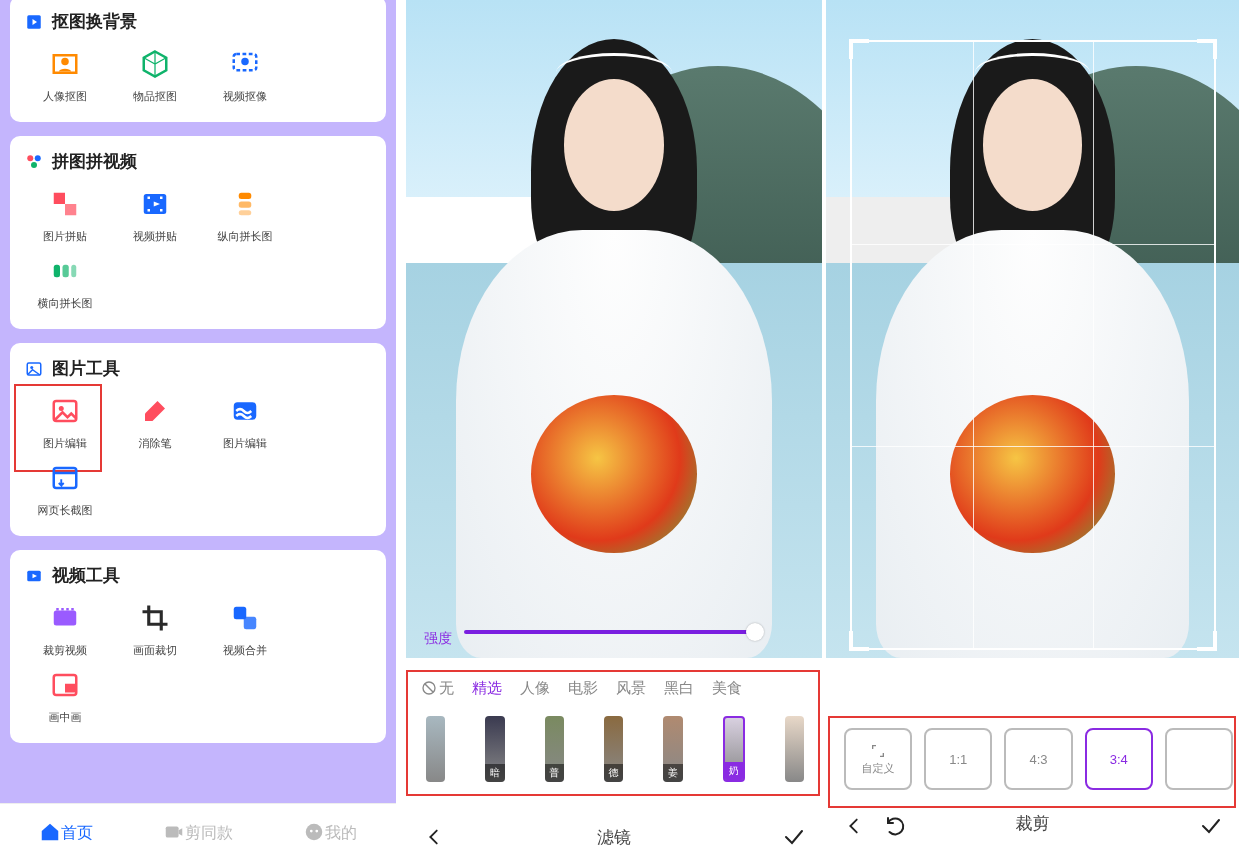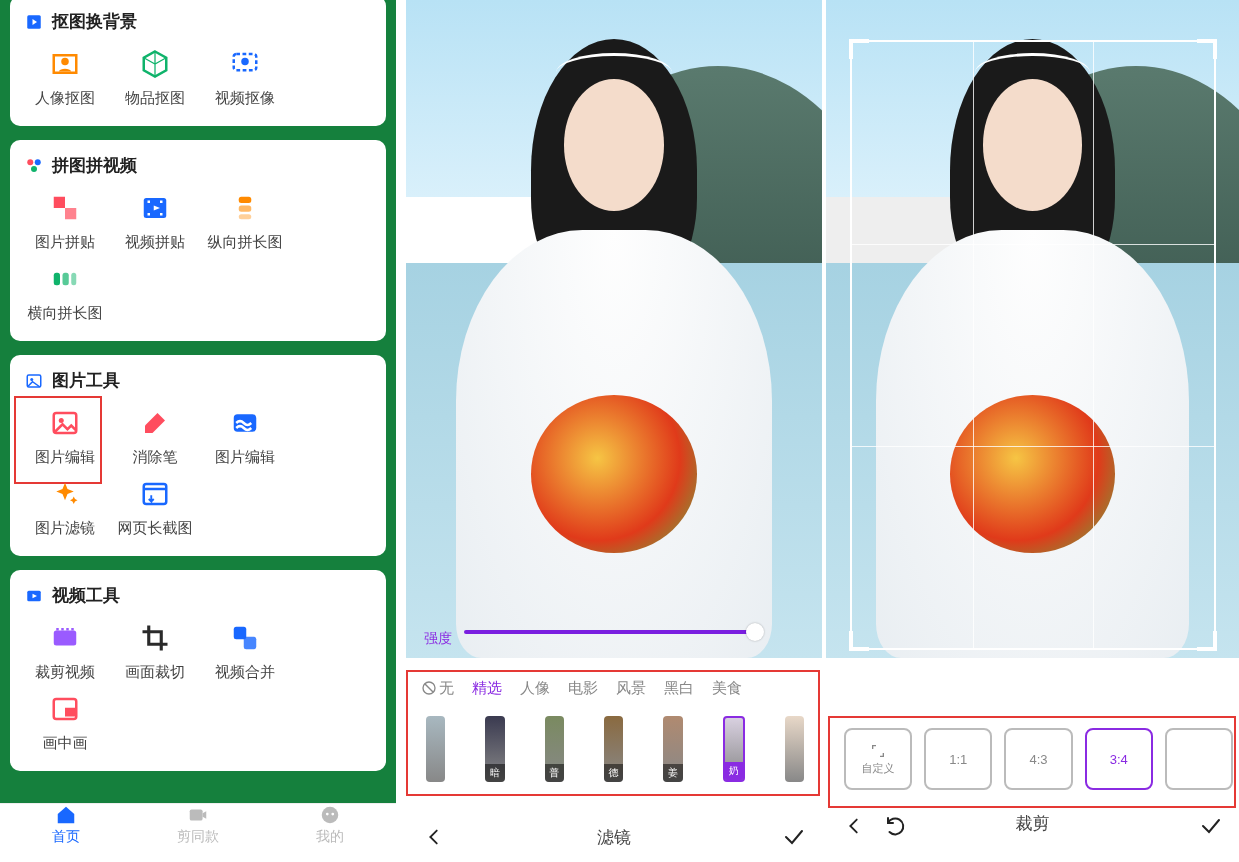--- a/index.html
+++ b/index.html
@@ -1,31 +1,31 @@
 <!DOCTYPE html>
 <html><head>
 <meta charset="utf-8">
 <style>
   * { box-sizing: border-box; margin: 0; padding: 0; }
   body { font-family: -apple-system, BlinkMacSystemFont, "PingFang SC", "Microsoft YaHei", sans-serif; background: #fff; width: 1239px; height: 862px; overflow: hidden; position: relative; }
 
   
-  .menu-panel { position: absolute; left: 0; top: 0; width: 396px; height: 862px; background: #15803d; }
+  .menu-panel { position: absolute; left: 0; top: 0; width: 396px; height: 862px; background: #c4b5fd; }
   .menu-card { background: #fff; border-radius: 10px; margin: 0 10px 14px 10px; padding: 14px 10px 8px 10px; }
   .menu-card:first-child { margin-top: -4px; }
   .menu-heading { display: flex; align-items: center; font-weight: 700; font-size: 17px; color: #222; margin-bottom: 14px; padding-left: 4px; }
   .menu-heading .hicon { width: 20px; height: 20px; margin-right: 8px; display:flex; align-items:center; justify-content:center; }
   .menu-grid { display: flex; flex-wrap: wrap; }
   .menu-item { width: 90px; text-align: center; margin-bottom: 10px; cursor: pointer; position: relative; }
   .menu-item .micon { width: 34px; height: 34px; margin: 0 auto 8px auto; display:flex; align-items:center; justify-content:center; border-radius:6px; }
-  .menu-item .mlabel { font-size: 15px; color: #444; }
+  .menu-item .mlabel { font-size: 11px; color: #444; }
   .red-box { position: absolute; border: 2px solid #e53935; }
 
   .bottom-tabs { position: absolute; bottom: 0; left: 0; width: 396px; height: 58px; background: #fff; display:flex; box-shadow: 0 -1px 0 #eee; }
-  .bottom-tab { flex:1; display:flex; flex-direction:column; align-items:center; font-size: 14px; color:#bbb; cursor:pointer; }
+  .bottom-tab { flex:1; display:flex; flex-direction:row; align-items:center; justify-content:center; font-size: 16px; color:#bbb; cursor:pointer; }
   .bottom-tab.active { color:#1968ff; }
   .bottom-tab .ticon { width:22px; height:22px; margin-bottom:2px; }
 
   
   .filter-panel { position: absolute; left: 404px; top: 0; width: 420px; height: 862px; background:#fff; }
   .photo-canvas { position: relative; left: 2px; top: 0; width: 416px; height: 658px; overflow:hidden; }
   .photo-canvas .scene { position:absolute; inset:0; }
   .strength-row { position:absolute; left: 18px; bottom: 10px; display:flex; align-items:flex-start; }
   .strength-label { color:#8a2be2; font-size:14px; font-weight:500; margin-right:12px; }
   .strength-slider { width: 290px; height:4px; background:#7a1fe0; position:relative; border-radius:2px; }
@@ -210,29 +210,20 @@
                 <rect x="3" y="5" width="18" height="14" rx="3" fill="#1968ff"></rect>
                 <path d="M5 12c2-2 4-2 6 0s4 2 6 0" stroke="#fff" stroke-width="2" fill="none"></path>
                 <path d="M5 16c2-2 4-2 6 0s4 2 6 0" stroke="#fff" stroke-width="2" fill="none"></path>
               </svg>
             </div>
             <div class="mlabel">图片编辑</div>
           </div>
           <div class="menu-item">
             <div class="micon">
               <svg width="30" height="30" viewBox="0 0 24 24">
-                <path d="M12 3l2 5 5 2-5 2-2 5-2-5-5-2 5-2z" fill="#ff8a00"></path>
-                <path d="M19 14l1 2 2 1-2 1-1 2-1-2-2-1 2-1z" fill="#ff8a00"></path>
-              </svg>
-            </div>
-            <div class="mlabel">图片滤镜</div>
-          </div>
-          <div class="menu-item">
-            <div class="micon">
-              <svg width="30" height="30" viewBox="0 0 24 24">
                 <rect x="3" y="4" width="18" height="16" rx="2" fill="none" stroke="#1968ff" stroke-width="2"></rect>
                 <path d="M3 8h18" stroke="#1968ff" stroke-width="2"></path>
                 <path d="M9 13v5l-2-2m2 2l2-2" stroke="#1968ff" stroke-width="1.5" fill="none"></path>
               </svg>
             </div>
             <div class="mlabel">网页长截图</div>
           </div>
         </div>
       </div>
       <div class="menu-card">

